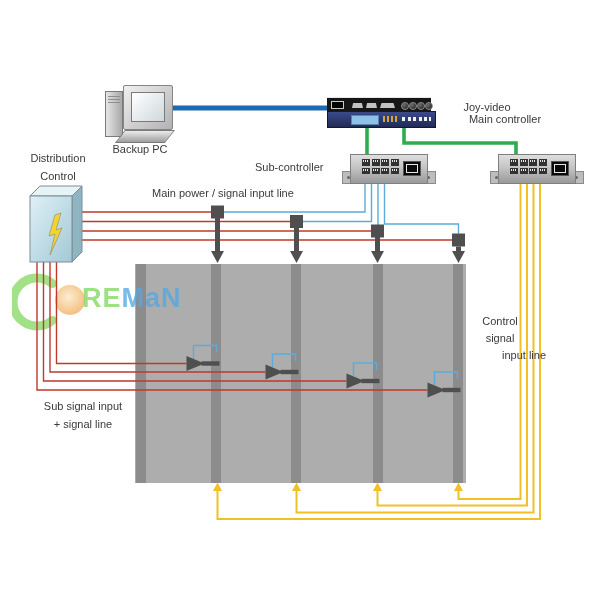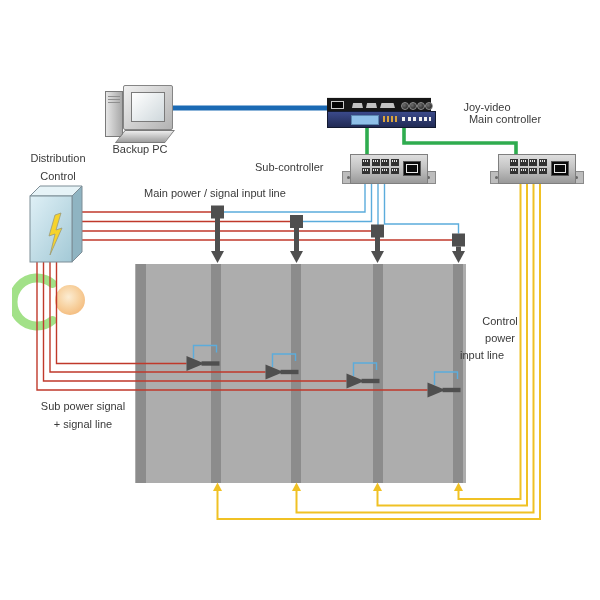--- a/index.html
+++ b/index.html
@@ -86,20 +86,21 @@
     <div class="strip" style="left:76px"></div>
     <div class="strip" style="left:156px"></div>
     <div class="strip" style="left:238px"></div>
     <div class="strip" style="left:318px"></div>
   </div>
 
   <svg class="abs" style="left:12px;top:270px" width="54" height="64" viewBox="0 0 54 64">
     <path d="M40.4 13.6 A24 24 0 1 0 40.4 50.4" fill="none" stroke="#8bd96a" stroke-width="9" stroke-linecap="round" opacity="0.8"></path>
   </svg>
   <div class="abs wm-dot"></div>
+  <div class="abs wm-text"><span class="wm-green">RE</span><span class="wm-blue">MaN</span></div>
 
   <svg class="abs lines" width="600" height="600" viewBox="0 0 600 600">
 
     <g>
       <path class="l-cable" d="M169 108 H328"></path>
     </g>
 
     <g>
       <path class="l-green" d="M367 125 V158"></path>
       <path class="l-green" d="M404 125 V143 H516 V158"></path>
@@ -243,20 +244,20 @@
     <rect x="2" y="12" width="42" height="66" fill="url(#cabFront)" stroke="#7d8d96" stroke-width="1"></rect>
     <polygon points="27,31 33,29 28,46 34,44 22,71 27,50 21,52" fill="#f6d32b" stroke="#9a9a7a" stroke-width="0.8"></polygon>
   </svg>
 
   <div class="lbl" style="left:100px;top:143px;width:80px">Backup PC</div>
   <div class="lbl" style="left:442px;top:101px;width:90px">Joy-video</div>
   <div class="lbl" style="left:460px;top:113px;width:90px">Main controller</div>
   <div class="lbl" style="left:255px;top:161px;width:72px;text-align:left">Sub-controller</div>
   <div class="lbl" style="left:18px;top:152px;width:80px">Distribution</div>
   <div class="lbl" style="left:18px;top:170px;width:80px">Control</div>
-  <div class="lbl" style="left:144px;top:187px;width:180px;text-align:left">Main power / signal input line</div>
-  <div class="lbl" style="left:40px;top:400px;width:86px">Sub power signal</div>
+  <div class="lbl" style="left:152px;top:187px;width:180px;text-align:left">Main power / signal input line</div>
+  <div class="lbl" style="left:40px;top:400px;width:86px">Sub signal input</div>
   <div class="lbl" style="left:40px;top:418px;width:86px">+ signal line</div>
   <div class="lbl" style="left:468px;top:315px;width:64px">Control</div>
-  <div class="lbl" style="left:468px;top:332px;width:64px">power</div>
-  <div class="lbl" style="left:450px;top:349px;width:64px">input line</div>
+  <div class="lbl" style="left:468px;top:332px;width:64px">signal</div>
+  <div class="lbl" style="left:492px;top:349px;width:64px">input line</div>
 
 </div>
 
 </body></html>

